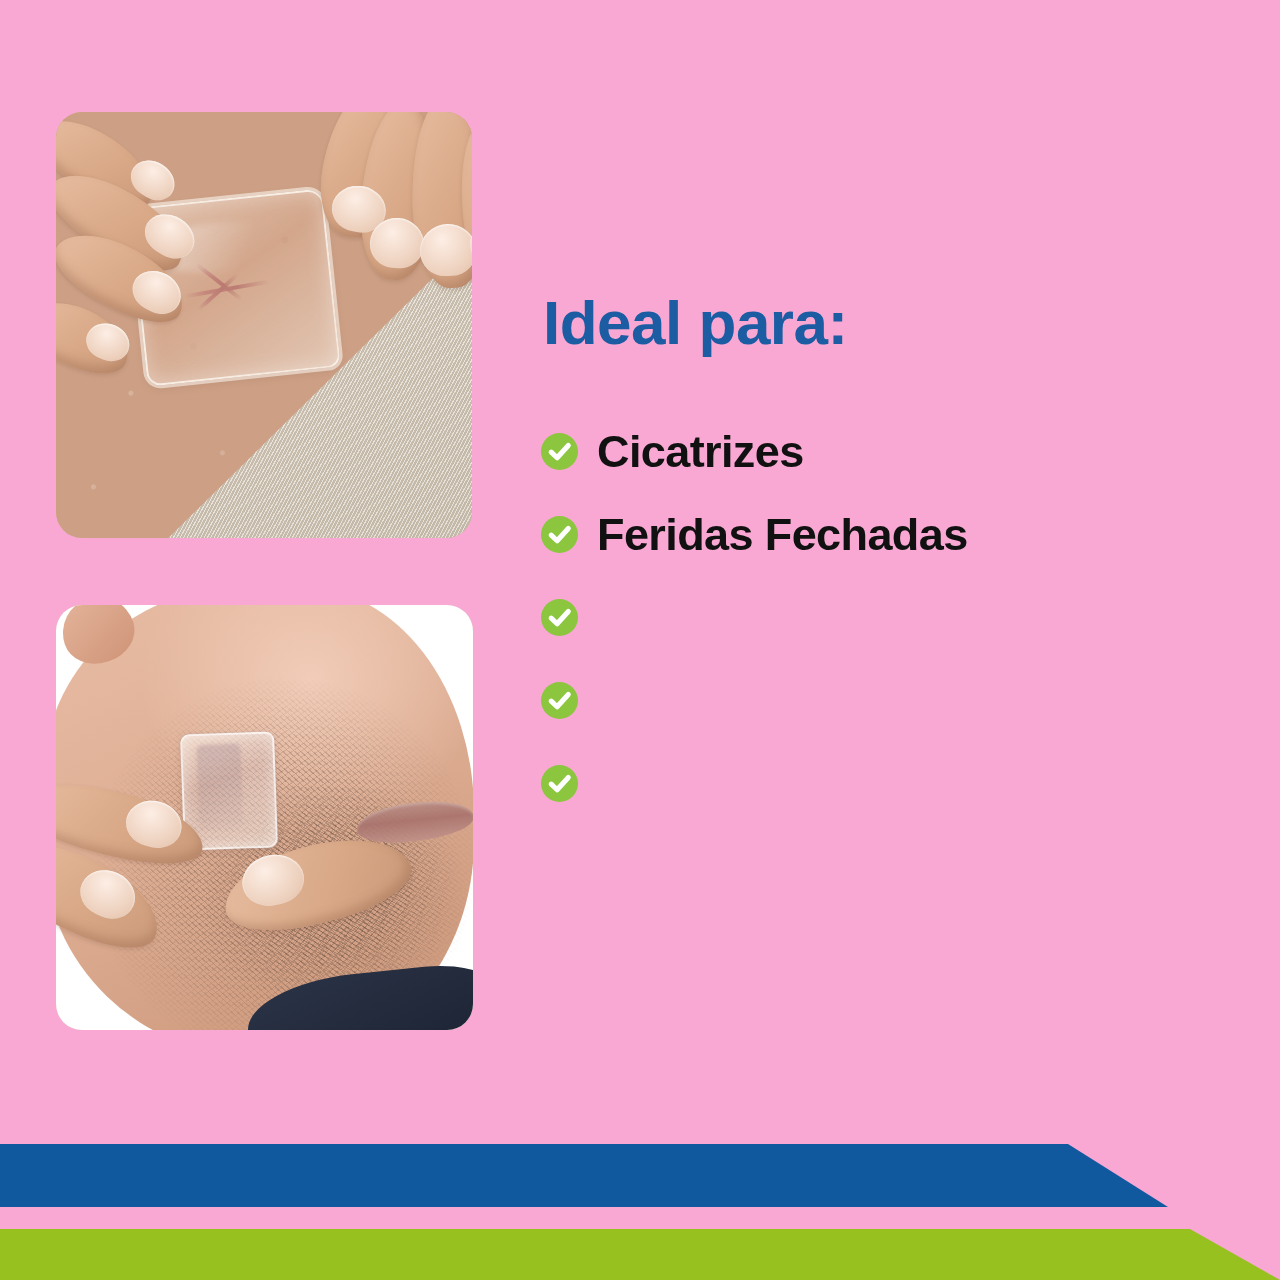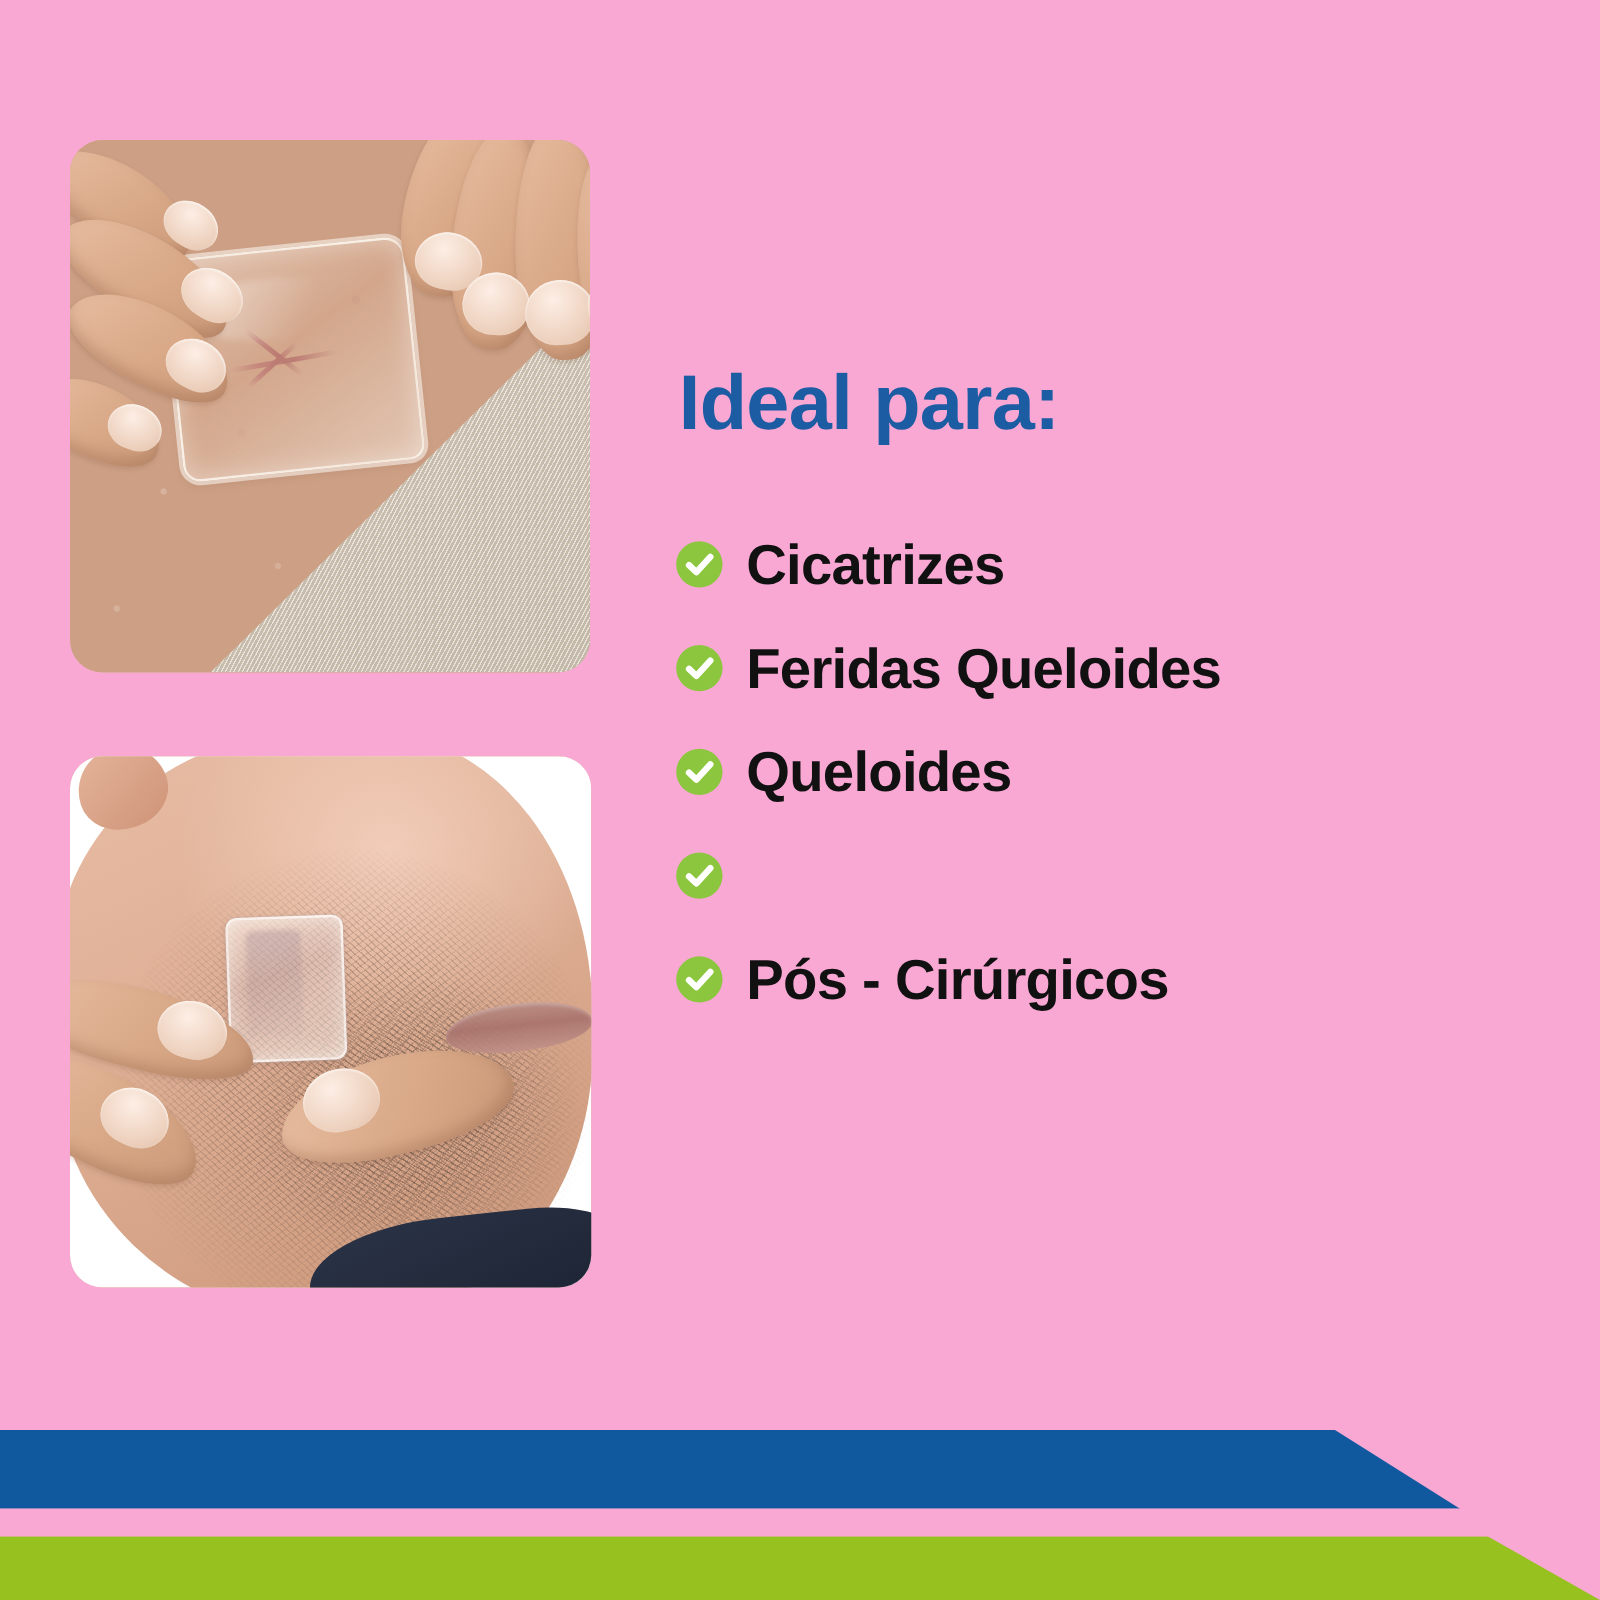--- a/index.html
+++ b/index.html
@@ -329,45 +329,43 @@
           <path d="M11.5 20.6 L17.6 26.4 L29 13.8" fill="none" stroke="#ffffff" stroke-width="5.2" stroke-linecap="round" stroke-linejoin="round"></path>
         </svg>
         <span class="benefit-label">Cicatrizes</span>
       </li>
 
       <li class="benefit-item">
         <svg class="check-icon" viewBox="0 0 40 40">
           <circle cx="20" cy="20" r="19" fill="#8cc63e"></circle>
           <path d="M11.5 20.6 L17.6 26.4 L29 13.8" fill="none" stroke="#ffffff" stroke-width="5.2" stroke-linecap="round" stroke-linejoin="round"></path>
         </svg>
-        <span class="benefit-label">Feridas Queloides</span>
-      </li>
-
-      <li class="benefit-item">
-        <svg class="check-icon" viewBox="0 0 40 40">
-          <circle cx="20" cy="20" r="19" fill="#8cc63e"></circle>
-          <path d="M11.5 20.6 L17.6 26.4 L29 13.8" fill="none" stroke="#ffffff" stroke-width="5.2" stroke-linecap="round" stroke-linejoin="round"></path>
-        </svg>
-        <span class="benefit-label">Queloides</span>
-      </li>
-
-
-      <li class="benefit-item">
-        <svg class="check-icon" viewBox="0 0 40 40">
-          <circle cx="20" cy="20" r="19" fill="#8cc63e"></circle>
-          <path d="M11.5 20.6 L17.6 26.4 L29 13.8" fill="none" stroke="#ffffff" stroke-width="5.2" stroke-linecap="round" stroke-linejoin="round"></path>
-        </svg>
-      </li>
-
-      <li class="benefit-item">
-        <svg class="check-icon" viewBox="0 0 40 40">
-          <circle cx="20" cy="20" r="19" fill="#8cc63e"></circle>
-          <path d="M11.5 20.6 L17.6 26.4 L29 13.8" fill="none" stroke="#ffffff" stroke-width="5.2" stroke-linecap="round" stroke-linejoin="round"></path>
-        </svg>
-        <span class="benefit-label">Pós - Cirúrgicos</span>
+        <span class="benefit-label">Feridas Fechadas</span>
+      </li>
+
+      <li class="benefit-item">
+        <svg class="check-icon" viewBox="0 0 40 40">
+          <circle cx="20" cy="20" r="19" fill="#8cc63e"></circle>
+          <path d="M11.5 20.6 L17.6 26.4 L29 13.8" fill="none" stroke="#ffffff" stroke-width="5.2" stroke-linecap="round" stroke-linejoin="round"></path>
+        </svg>
+      </li>
+
+
+      <li class="benefit-item">
+        <svg class="check-icon" viewBox="0 0 40 40">
+          <circle cx="20" cy="20" r="19" fill="#8cc63e"></circle>
+          <path d="M11.5 20.6 L17.6 26.4 L29 13.8" fill="none" stroke="#ffffff" stroke-width="5.2" stroke-linecap="round" stroke-linejoin="round"></path>
+        </svg>
+      </li>
+
+      <li class="benefit-item">
+        <svg class="check-icon" viewBox="0 0 40 40">
+          <circle cx="20" cy="20" r="19" fill="#8cc63e"></circle>
+          <path d="M11.5 20.6 L17.6 26.4 L29 13.8" fill="none" stroke="#ffffff" stroke-width="5.2" stroke-linecap="round" stroke-linejoin="round"></path>
+        </svg>
       </li>
 
     </ul>
   </div>
 
   <div class="banner">
     <div class="band-blue"></div>
     <div class="band-green"></div>
   </div>
 

